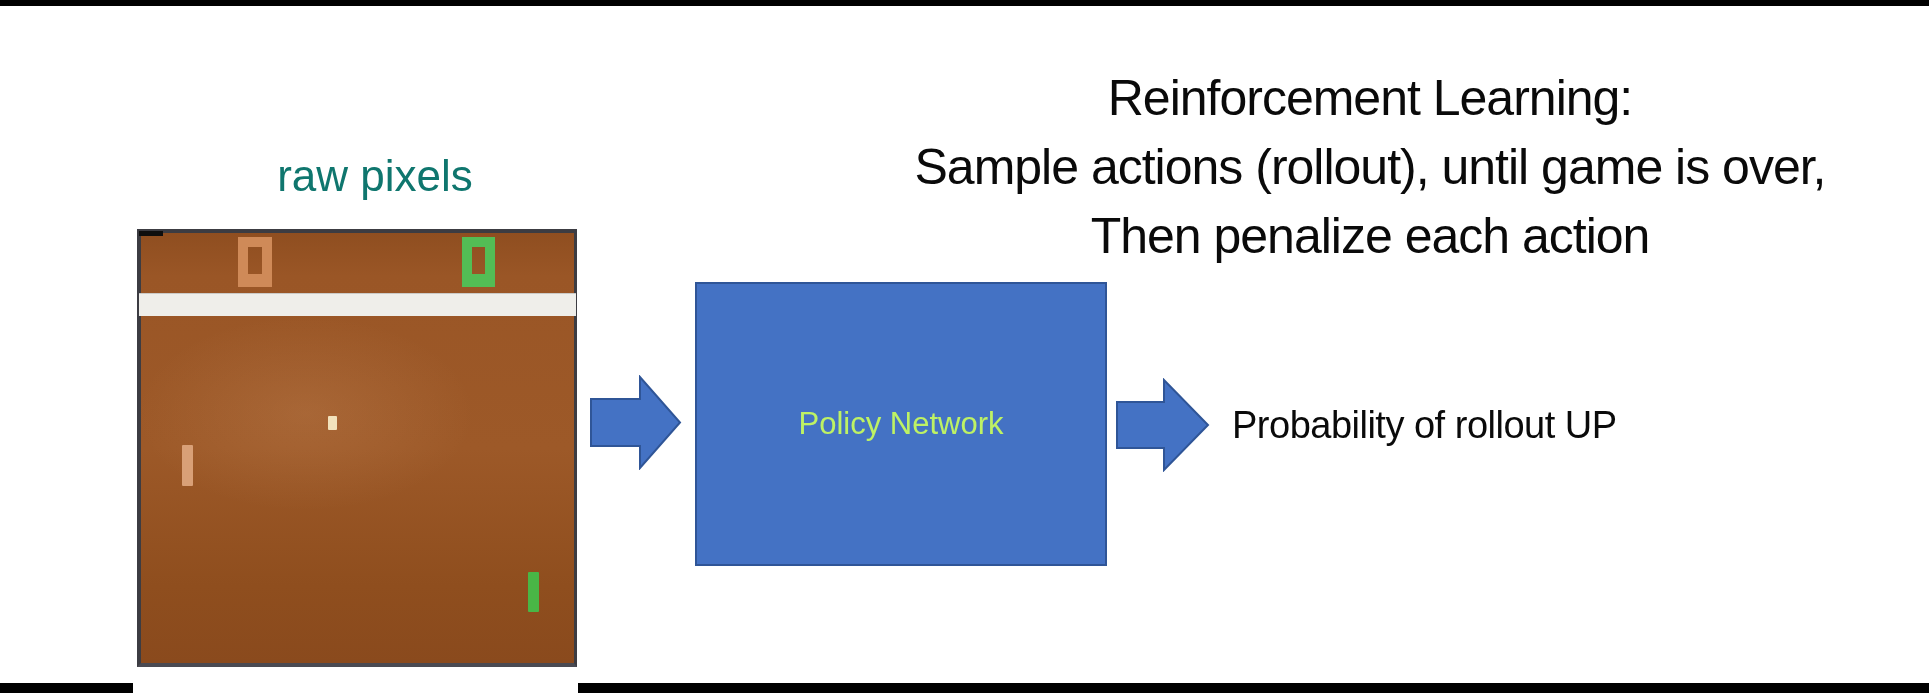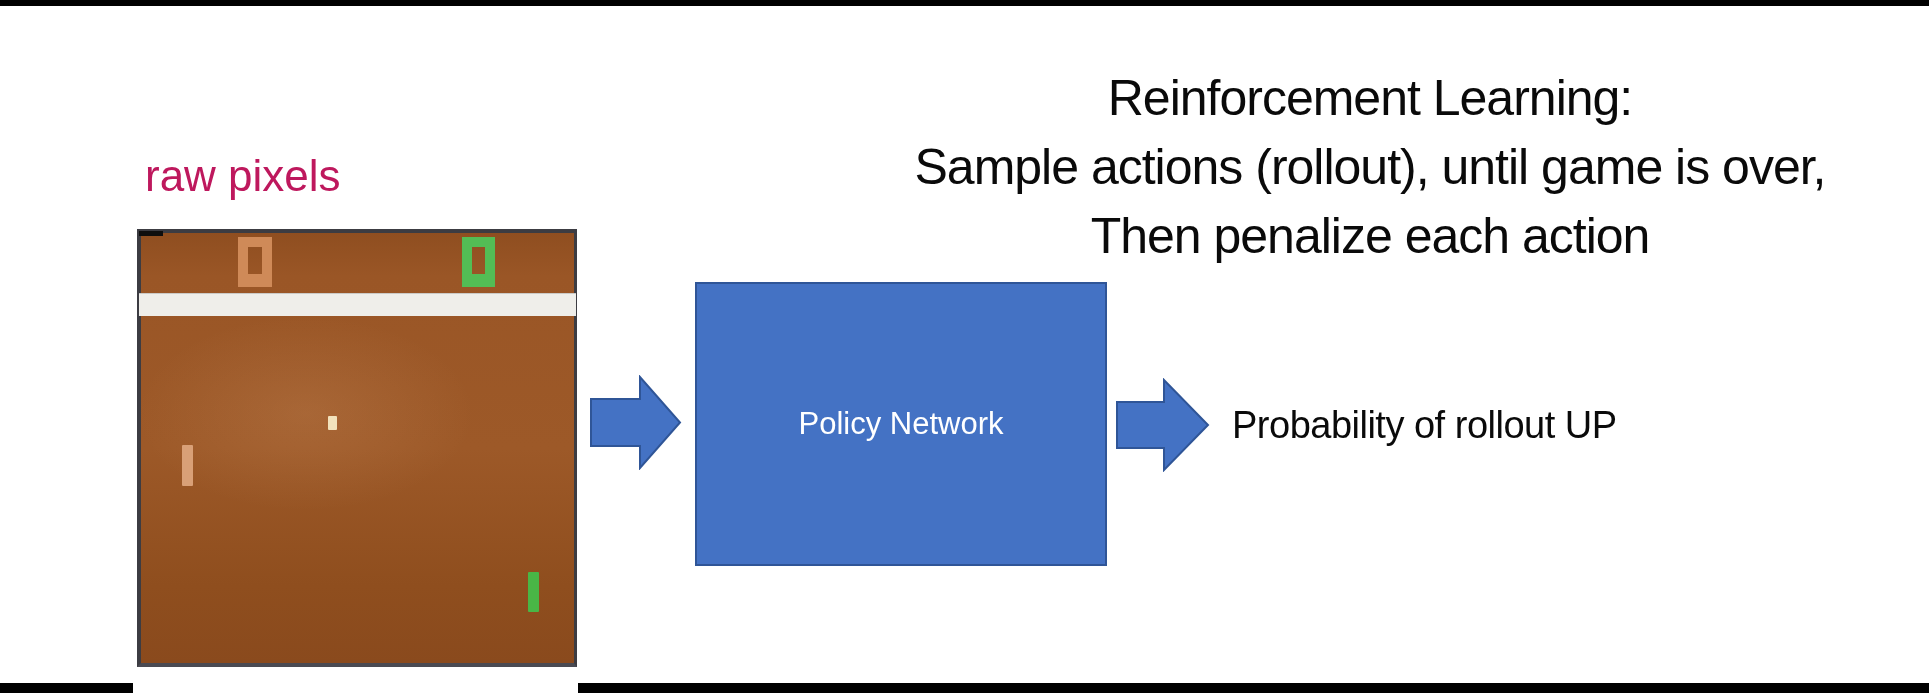--- a/index.html
+++ b/index.html
@@ -7,22 +7,22 @@
     position:relative;width:1929px;height:693px;background:#ffffff;overflow:hidden;
     font-family:"Liberation Sans",sans-serif;
   }
   
   .top-bar{position:absolute;left:0;top:0;width:1929px;height:6px;background:#000;}
   .bottom-bar-left{position:absolute;left:0;top:683px;width:133px;height:10px;background:#000;}
   .bottom-bar-right{position:absolute;left:578px;top:683px;width:1351px;height:10px;background:#000;}
 
   
   .raw-pixels{
-    position:absolute;left:145px;top:152px;width:460px;
-    font-size:44px;line-height:1.1;color:#be185d;
+    position:absolute;left:145px;top:152px;width:460px;text-align:center;
+    font-size:44px;line-height:1.1;color:#0f766e;
   }
 
   
   .game{
     position:absolute;left:137px;top:229px;width:440px;height:438px;box-sizing:border-box;
     border:4px solid #3c3c42;border-bottom-color:#4a4a52;border-right-width:3px;
     background:
       radial-gradient(ellipse 60% 35% at 38% 42%, rgba(255,205,160,0.12), rgba(255,205,160,0) 65%),
       linear-gradient(180deg,#8f4e20 0%,#9a5626 10%,#9d5928 50%,#8f4e1e 82%,#8a4a1d 100%);
   }
@@ -50,21 +50,21 @@
   .arrow-in{left:590px;top:375px;}
   .arrow-out{left:1116px;top:378px;}
   .arrow polygon{fill:#4472c4;stroke:#2f5597;stroke-width:2;stroke-linejoin:miter;}
 
   
   .policy-box{
     position:absolute;left:695px;top:282px;width:412px;height:284px;box-sizing:border-box;
     background:#4472c4;border:2px solid #2f5597;
     display:flex;align-items:center;justify-content:center;
   }
-  .policy-label{color:#ffffff;font-size:31px;letter-spacing:0;}
+  .policy-label{color:#bef264;font-size:31px;letter-spacing:0;}
 
   
   .output-label{
     position:absolute;left:1232px;top:404px;
     font-size:38px;letter-spacing:-0.5px;color:#0a0a0a;white-space:nowrap;
   }
 </style>
 </head>
 <body>
 

